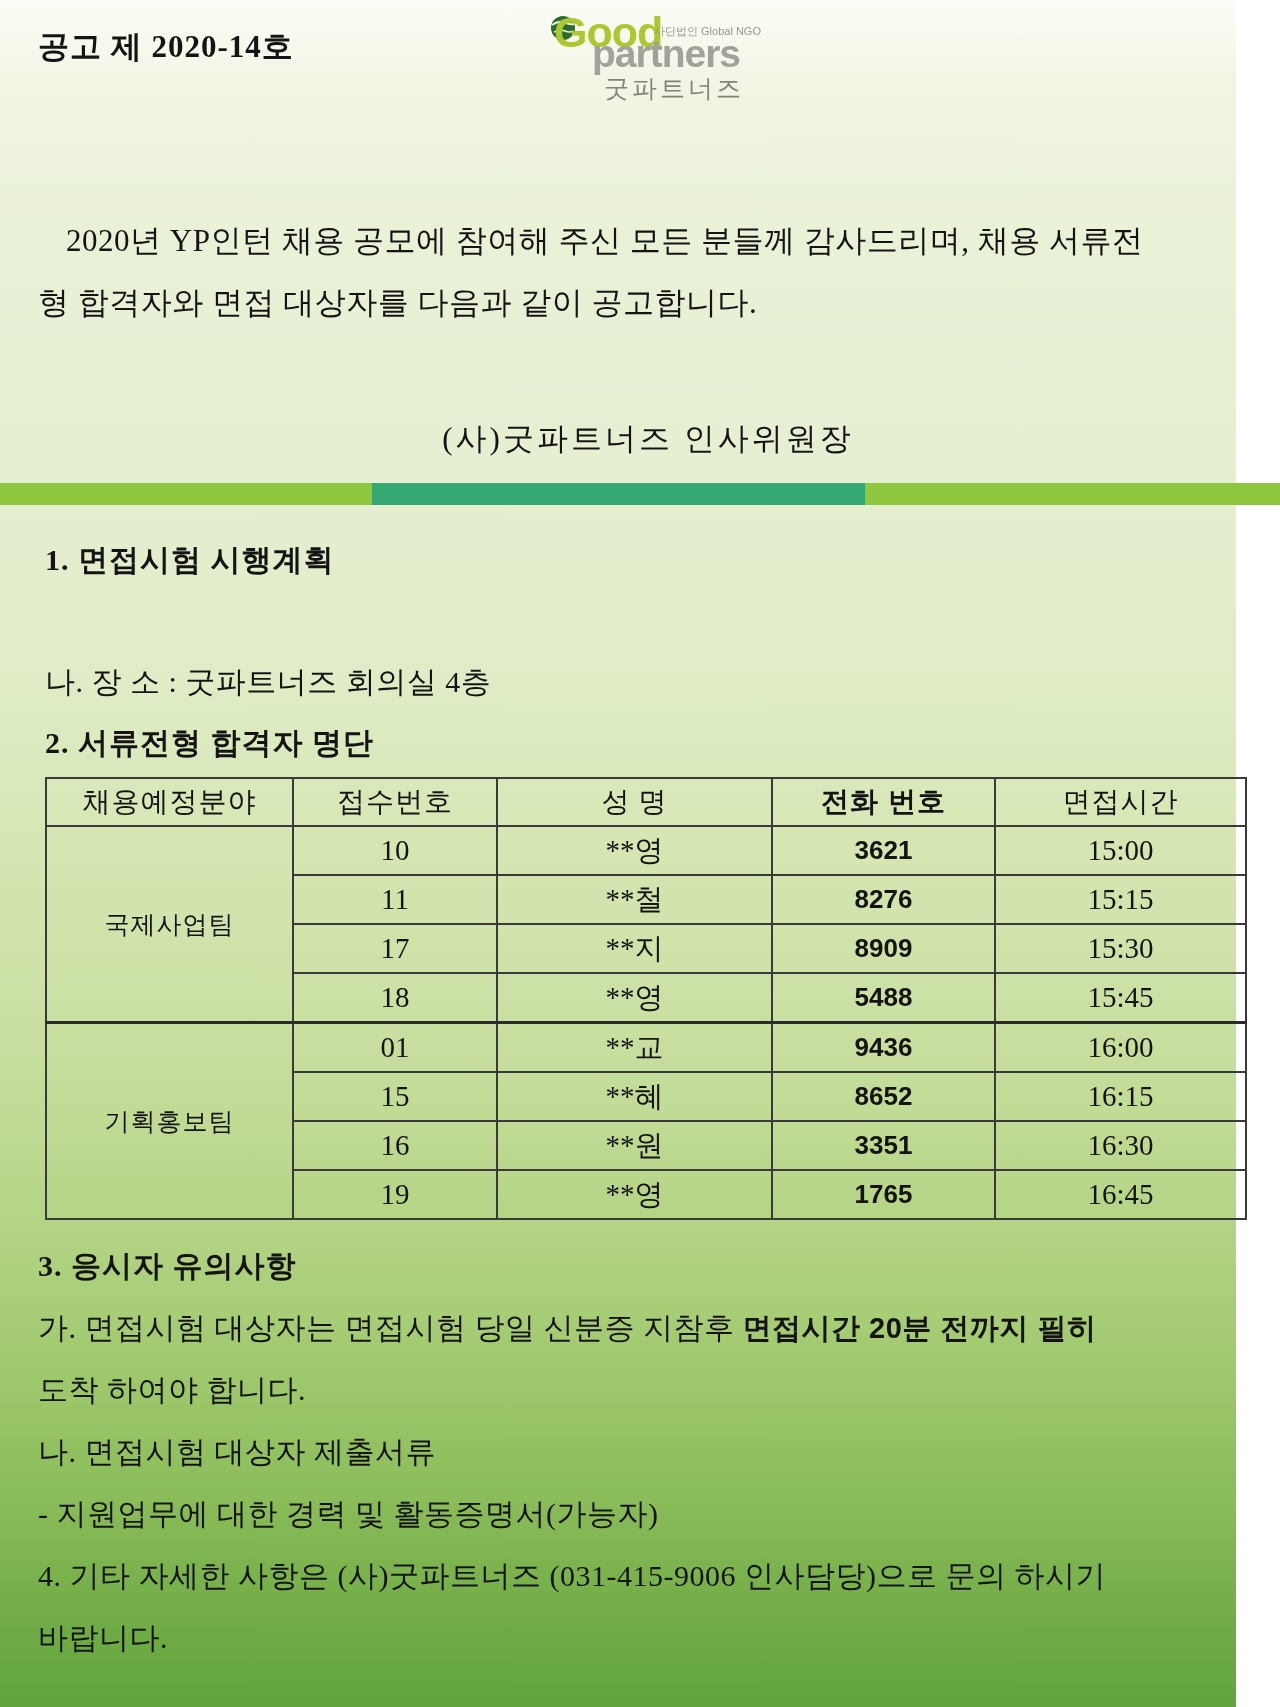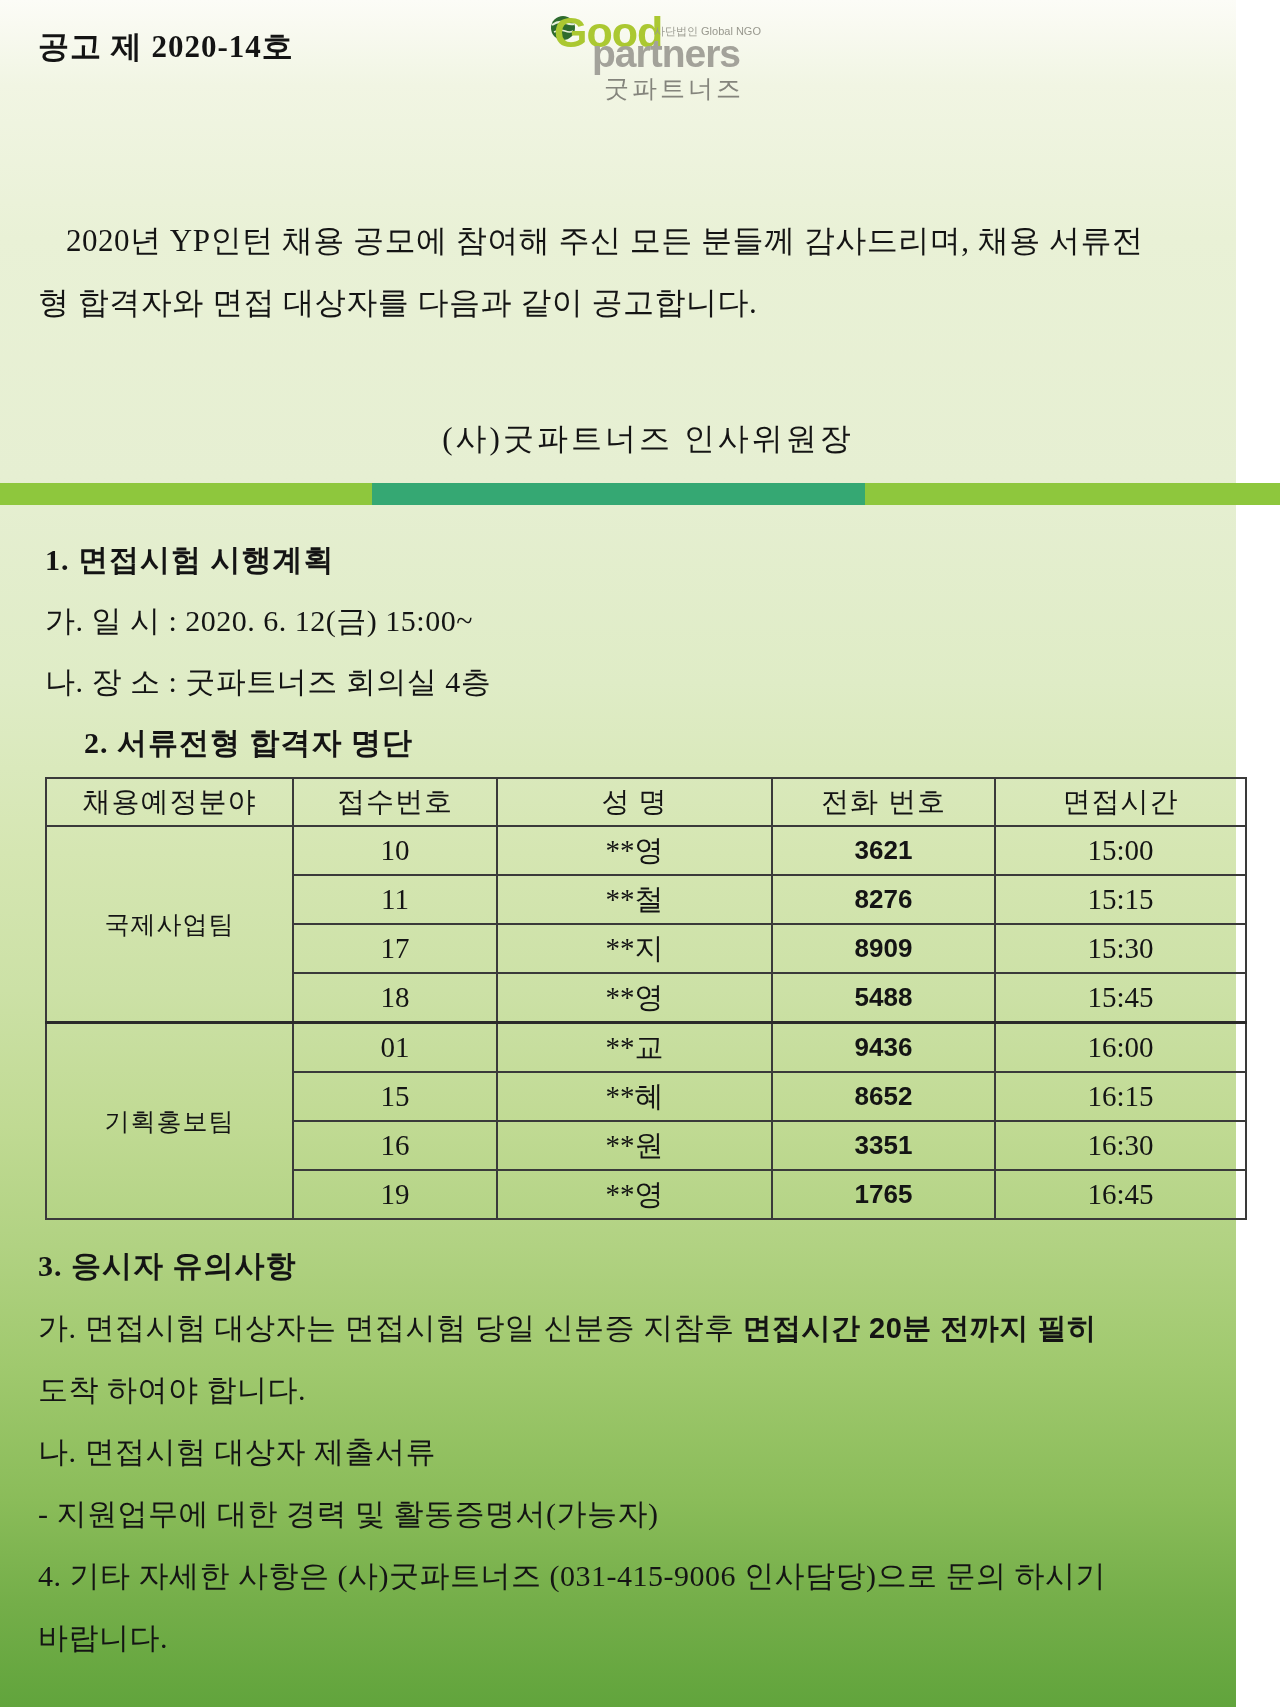--- a/index.html
+++ b/index.html
@@ -33,28 +33,28 @@
   .intro-line2{left:38px;top:282px;font-size:31px;letter-spacing:.5px;}
   .doc-date{left:0;top:338px;width:1280px;text-align:center;font-size:30px;letter-spacing:2px;}
   .doc-issuer{left:0;top:418px;width:1280px;text-align:center;font-size:31px;letter-spacing:3px;margin-left:8px;}
 
   .divider{left:0;top:483px;width:1280px;height:22px;}
   .divider-accent{position:absolute;left:372px;top:0;width:493px;height:22px;}
 
   .s1-heading{left:45px;top:540px;font-size:30px;font-weight:700;letter-spacing:1px;}
   .s1-item1{left:45px;top:601px;font-size:30px;letter-spacing:.5px;}
   .s1-item2{left:45px;top:662px;font-size:30px;letter-spacing:.5px;}
-  .s2-heading{left:45px;top:723px;font-size:30px;font-weight:700;letter-spacing:1px;margin-left:39px;}
+  .s2-heading{left:45px;top:723px;font-size:30px;font-weight:700;letter-spacing:1px;}
 
   table.roster{position:absolute;left:45px;top:777px;width:1200px;
                border-collapse:collapse;table-layout:fixed;}
   table.roster td,table.roster th{border:2px solid #3a3a3a;text-align:center;
                vertical-align:middle;padding:0;font-weight:400;}
   table.roster tr.hdr th{height:46px;font-size:28px;letter-spacing:1px;}
-  table.roster tr.hdr th.phone-h{font-family:"Liberation Sans",sans-serif;font-weight:400;}
+  table.roster tr.hdr th.phone-h{font-family:"Liberation Sans",sans-serif;font-weight:700;}
   table.roster td{height:47px;font-size:29px;}
   table.roster td.phone{font-family:"Liberation Sans",sans-serif;font-weight:700;font-size:26px;}
   table.roster td.team{font-size:25px;letter-spacing:1px;}
   table.roster tr.group-start td{border-top:3px solid #2a2a2a;}
 
   .s3-heading{left:38px;top:1246px;font-size:30px;font-weight:700;letter-spacing:1px;}
   .s3-ga{left:38px;top:1308px;font-size:30px;letter-spacing:.5px;}
   .s3-ga b{font-family:"Liberation Sans",sans-serif;font-weight:700;font-size:29px;}
   .s3-ga-cont{left:38px;top:1370px;font-size:30px;letter-spacing:.5px;}
   .s3-na{left:38px;top:1432px;font-size:30px;letter-spacing:.5px;}
@@ -87,21 +87,20 @@
   <div class="abs intro-line1">2020년 YP인턴 채용 공모에 참여해 주신 모든 분들께 감사드리며, 채용 서류전</div>
   <div class="abs intro-line2">형 합격자와 면접 대상자를 다음과 같이 공고합니다.</div>
 
   <div class="abs doc-issuer">(사)굿파트너즈 인사위원장</div>
 
   <div class="abs divider" style="background:#8ec73d;">
     <div class="divider-accent" style="background:#35a873;"></div>
   </div>
 
   <div class="abs s1-heading">1. 면접시험 시행계획</div>
-  <div class="abs s1-item1">가. 일 시 : 2020. 6. 12(금) 15:00~</div>
   <div class="abs s1-item2">나. 장 소 : 굿파트너즈 회의실 4층</div>
 
   <div class="abs s2-heading">2. 서류전형 합격자 명단</div>
 
   <table class="roster">
     <colgroup>
       <col style="width:247px">
         <col style="width:204px">
         <col style="width:275px">
       <col style="width:223px">

